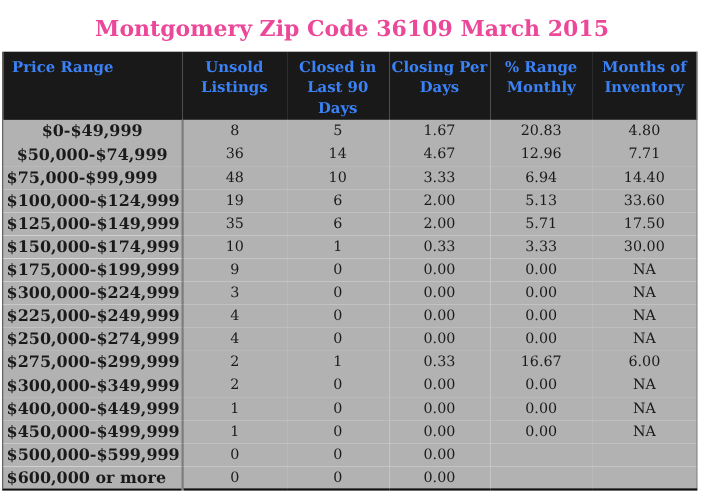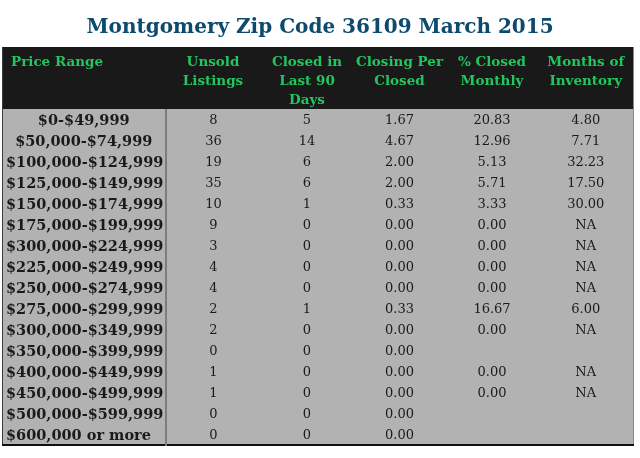--- a/index.html
+++ b/index.html
@@ -12,34 +12,34 @@
     height: 458px;
     font-family: "DejaVu Serif", serif;
     overflow: hidden;
   }
   .title {
     margin: 13px 0 0 0;
     font-size: 20px;
     line-height: 26px;
     font-weight: bold;
     text-align: center;
-    color: #0c4a6e;
+    color: #ec4899;
   }
   table.stats {
     border-collapse: collapse;
     table-layout: fixed;
     width: 631px;
     margin: 8px 0 0 2px;
     border-left: 1px solid #3c3c3c;
     border-right: 1px solid #8a8a8a;
     border-bottom: 2px solid #101010;
   }
   thead th {
     background: #191919;
-    color: #22c55e;
+    color: #3b82f6;
     font-weight: bold;
     font-size: 13.5px;
     line-height: 19px;
     vertical-align: top;
     padding: 5px 0 0 0;
     height: 45px;
     box-sizing: border-box;
     white-space: pre-line;
     text-align: center;
   }
@@ -92,22 +92,22 @@
     <col style="width:95px">
   </colgroup>
   <thead>
     <tr>
       <th class="col-price">Price Range</th>
       <th>Unsold
 Listings</th>
       <th>Closed in
 Last 90 Days</th>
       <th>Closing Per
-Closed</th>
-      <th>% Closed
+Days</th>
+      <th>% Range
 Monthly</th>
       <th>Months of
 Inventory</th>
     </tr>
   </thead>
   <tbody>
       <tr>
         <td class="price">$0-$49,999</td>
         <td class="num">8</td>
         <td class="num">5</td>
@@ -117,26 +117,34 @@
       </tr>
       <tr>
         <td class="price">$50,000-$74,999</td>
         <td class="num">36</td>
         <td class="num">14</td>
         <td class="num">4.67</td>
         <td class="num">12.96</td>
         <td class="num">7.71</td>
       </tr>
       <tr>
+        <td class="price">$75,000-$99,999</td>
+        <td class="num">48</td>
+        <td class="num">10</td>
+        <td class="num">3.33</td>
+        <td class="num">6.94</td>
+        <td class="num">14.40</td>
+      </tr>
+      <tr>
         <td class="price">$100,000-$124,999</td>
         <td class="num">19</td>
         <td class="num">6</td>
         <td class="num">2.00</td>
         <td class="num">5.13</td>
-        <td class="num">32.23</td>
+        <td class="num">33.60</td>
       </tr>
       <tr>
         <td class="price">$125,000-$149,999</td>
         <td class="num">35</td>
         <td class="num">6</td>
         <td class="num">2.00</td>
         <td class="num">5.71</td>
         <td class="num">17.50</td>
       </tr>
       <tr>
@@ -189,28 +197,20 @@
       </tr>
       <tr>
         <td class="price">$300,000-$349,999</td>
         <td class="num">2</td>
         <td class="num">0</td>
         <td class="num">0.00</td>
         <td class="num">0.00</td>
         <td class="num">NA</td>
       </tr>
       <tr>
-        <td class="price">$350,000-$399,999</td>
-        <td class="num">0</td>
-        <td class="num">0</td>
-        <td class="num">0.00</td>
-        <td class="num"></td>
-        <td class="num"></td>
-      </tr>
-      <tr>
         <td class="price">$400,000-$449,999</td>
         <td class="num">1</td>
         <td class="num">0</td>
         <td class="num">0.00</td>
         <td class="num">0.00</td>
         <td class="num">NA</td>
       </tr>
       <tr>
         <td class="price">$450,000-$499,999</td>
         <td class="num">1</td>

